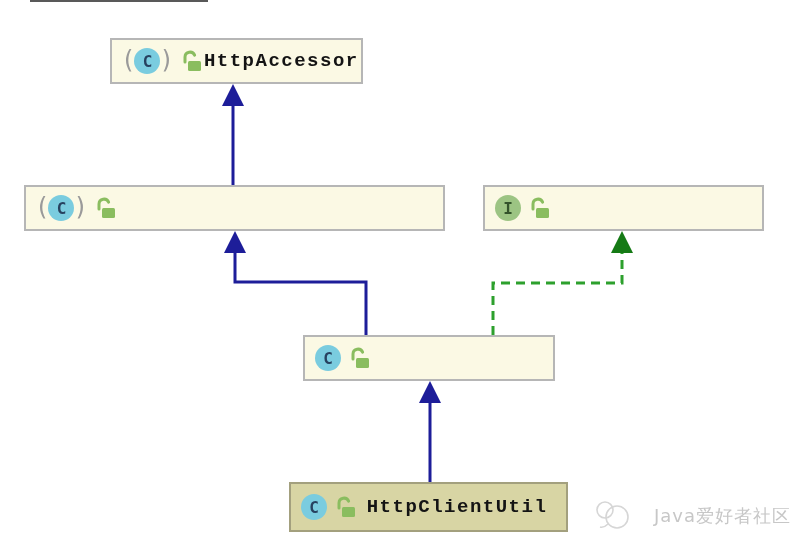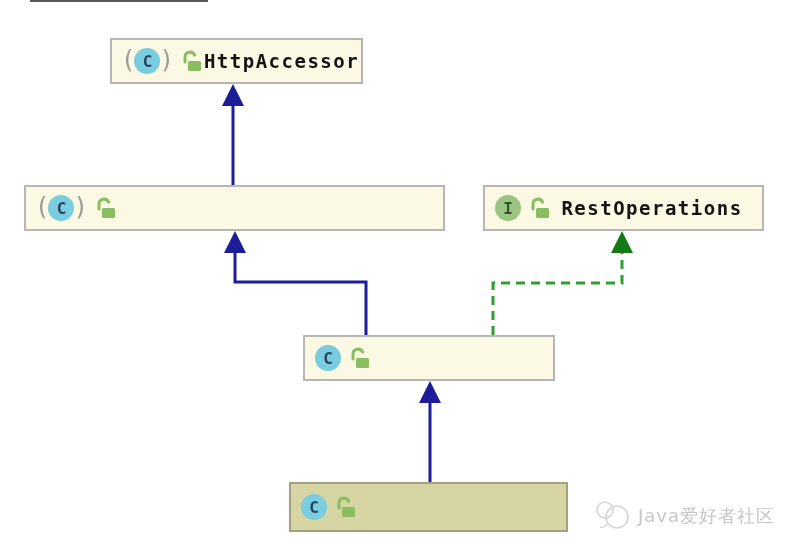--- a/index.html
+++ b/index.html
@@ -25,30 +25,30 @@
   .circle{
     width:26px;height:26px;border-radius:50%;flex:0 0 26px;
     display:flex;align-items:center;justify-content:center;
     font-size:16px;font-weight:bold;
   }
   .circle.class-c{background:#7accdf;color:#27415f;}
   .circle.iface-i{background:#9cc483;color:#33532b;}
   .lock{margin-left:7px;flex:0 0 auto;}
   .label{
     flex:1;text-align:center;white-space:nowrap;
-    font-size:19px;font-weight:bold;letter-spacing:1.5px;color:#141414;
+    font-size:19px;font-weight:bold;letter-spacing:1.5px;color:#141414;font-family:Liberation Mono, monospace;
   }
   #edges{position:absolute;left:0;top:0;pointer-events:none;}
   .watermark{
     position:absolute;left:594px;top:498px;display:flex;align-items:center;
     color:#c7c7c7;
   }
   .wm-text{
     font-family:"DejaVu Sans","Liberation Sans",sans-serif;
-    font-size:18px;letter-spacing:1px;margin-left:6px;white-space:nowrap;
+    font-size:18px;letter-spacing:1px;margin-left:22px;white-space:nowrap;
   }
 </style>
 </head>
 <body>
 
 <div class="crop-line"></div>
 
 <svg id="edges" width="800" height="554" viewBox="0 0 800 554">
 
   <g>
@@ -92,37 +92,37 @@
     <rect x="8" y="12" width="13" height="10" rx="1.5" fill="#8abd5f"></rect>
   </svg>
 </div>
 
 <div class="node" style="left:483px;top:185px;width:281px;height:46px;">
   <span class="circle iface-i">I</span>
   <svg class="lock" width="24" height="24" viewBox="0 0 24 24">
     <path d="M5 13 v-5 a5 5 0 0 1 9.6-1.8" stroke="#8abd5f" stroke-width="3" fill="none" stroke-linecap="round"></path>
     <rect x="8" y="12" width="13" height="10" rx="1.5" fill="#8abd5f"></rect>
   </svg>
-  <span class="label">RestOperations</span>
 </div>
 
 <div class="node" style="left:303px;top:335px;width:252px;height:46px;">
   <span class="circle class-c">C</span>
   <svg class="lock" width="24" height="24" viewBox="0 0 24 24">
     <path d="M5 13 v-5 a5 5 0 0 1 9.6-1.8" stroke="#8abd5f" stroke-width="3" fill="none" stroke-linecap="round"></path>
     <rect x="8" y="12" width="13" height="10" rx="1.5" fill="#8abd5f"></rect>
   </svg>
 </div>
 
 <div class="node selected" style="left:289px;top:482px;width:279px;height:50px;">
   <span class="circle class-c">C</span>
   <svg class="lock" width="24" height="24" viewBox="0 0 24 24">
     <path d="M5 13 v-5 a5 5 0 0 1 9.6-1.8" stroke="#8abd5f" stroke-width="3" fill="none" stroke-linecap="round"></path>
     <rect x="8" y="12" width="13" height="10" rx="1.5" fill="#8abd5f"></rect>
   </svg>
+  <span class="label">HttpClientUtil</span>
 </div>
 
 <div class="watermark">
   <svg width="38" height="36" viewBox="0 0 38 36">
     <circle cx="11" cy="12" r="8" stroke="#d6d6d6" stroke-width="1.6" fill="none"></circle>
     <circle cx="23" cy="19" r="11" stroke="#d6d6d6" stroke-width="1.6" fill="none"></circle>
     <path d="M14 26 q-4 4 -8 3" stroke="#d6d6d6" stroke-width="1.6" fill="none"></path>
   </svg>
   <span class="wm-text">Java爱好者社区</span>
 </div>

